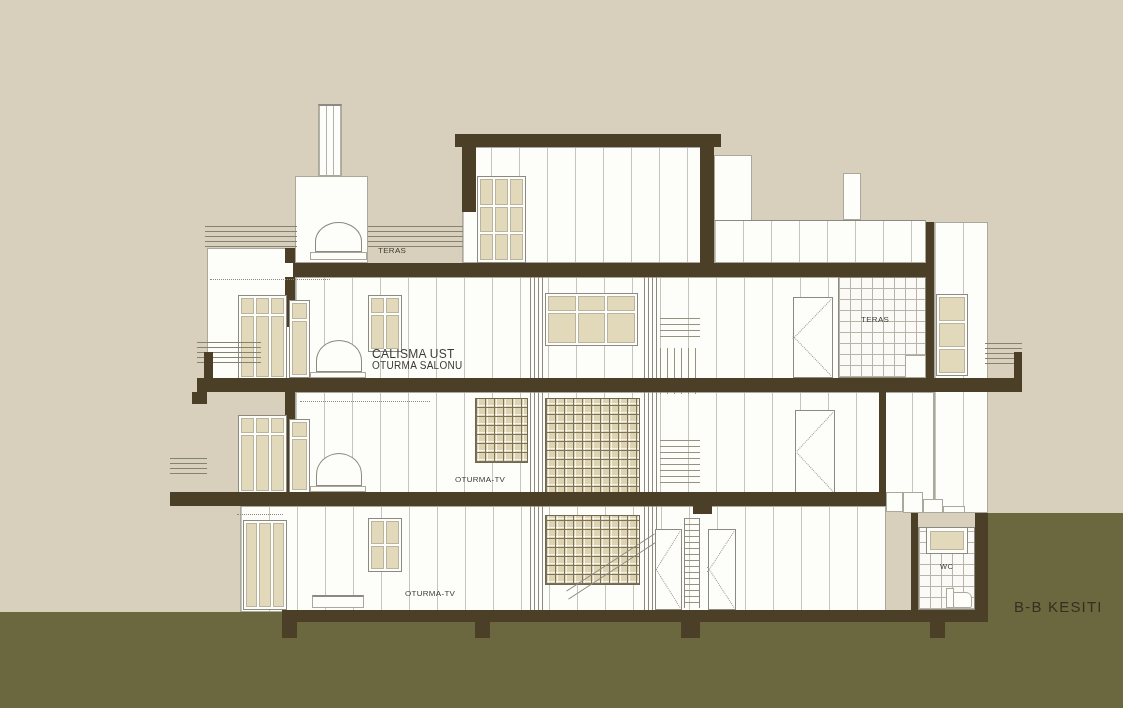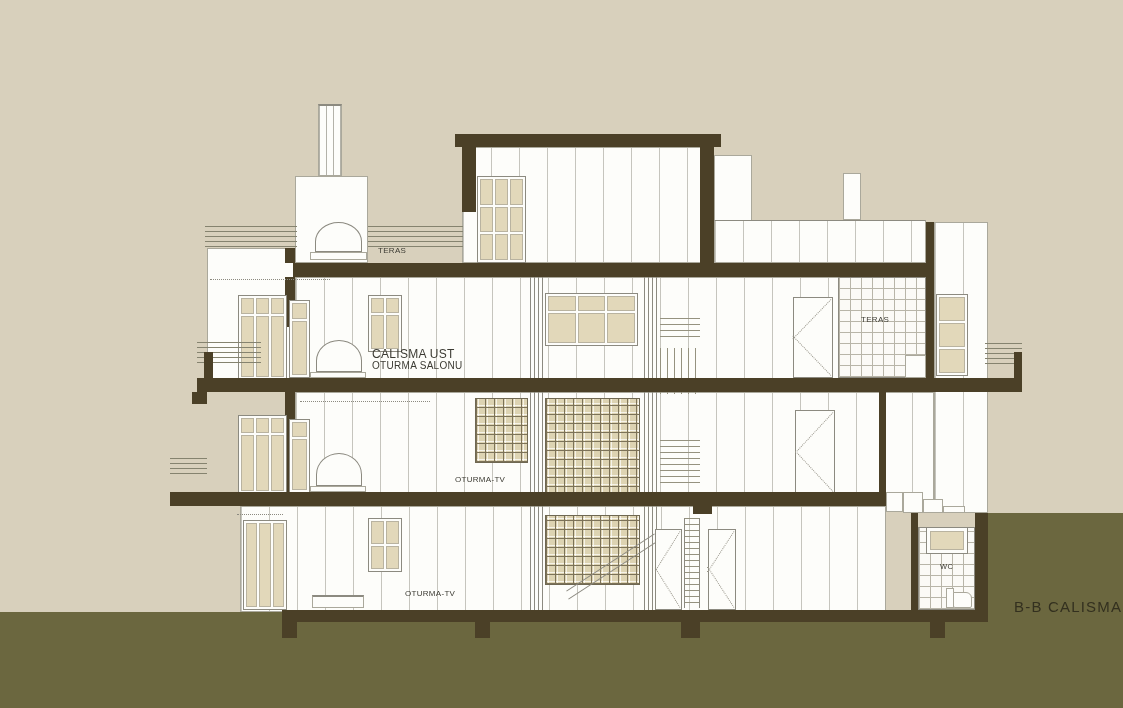--- a/index.html
+++ b/index.html
@@ -208,15 +208,15 @@
   <div class="abs dot" style="left:300px;top:401px;width:130px;"></div>
   <div class="abs dot" style="left:237px;top:514px;width:46px;"></div>
 
   <div class="abs lbl" style="left:378px;top:245px;">TERAS</div>
   <div class="abs lbl" style="left:372px;top:348px;font-size:12px;">CALISMA UST</div>
   <div class="abs lbl" style="left:372px;top:360px;font-size:10px;">OTURMA SALONU</div>
   <div class="abs lbl" style="left:861px;top:314px;">TERAS</div>
   <div class="abs lbl" style="left:455px;top:474px;">OTURMA-TV</div>
   <div class="abs lbl" style="left:405px;top:588px;">OTURMA-TV</div>
   <div class="abs lbl" style="left:940px;top:561px;font-size:7.5px;">WC</div>
-  <div class="abs title" style="left:1014px;top:598px;">B-B CALISMA</div>
+  <div class="abs title" style="left:1014px;top:598px;">B-B KESITI</div>
 
 </div>
 
 </body></html>

